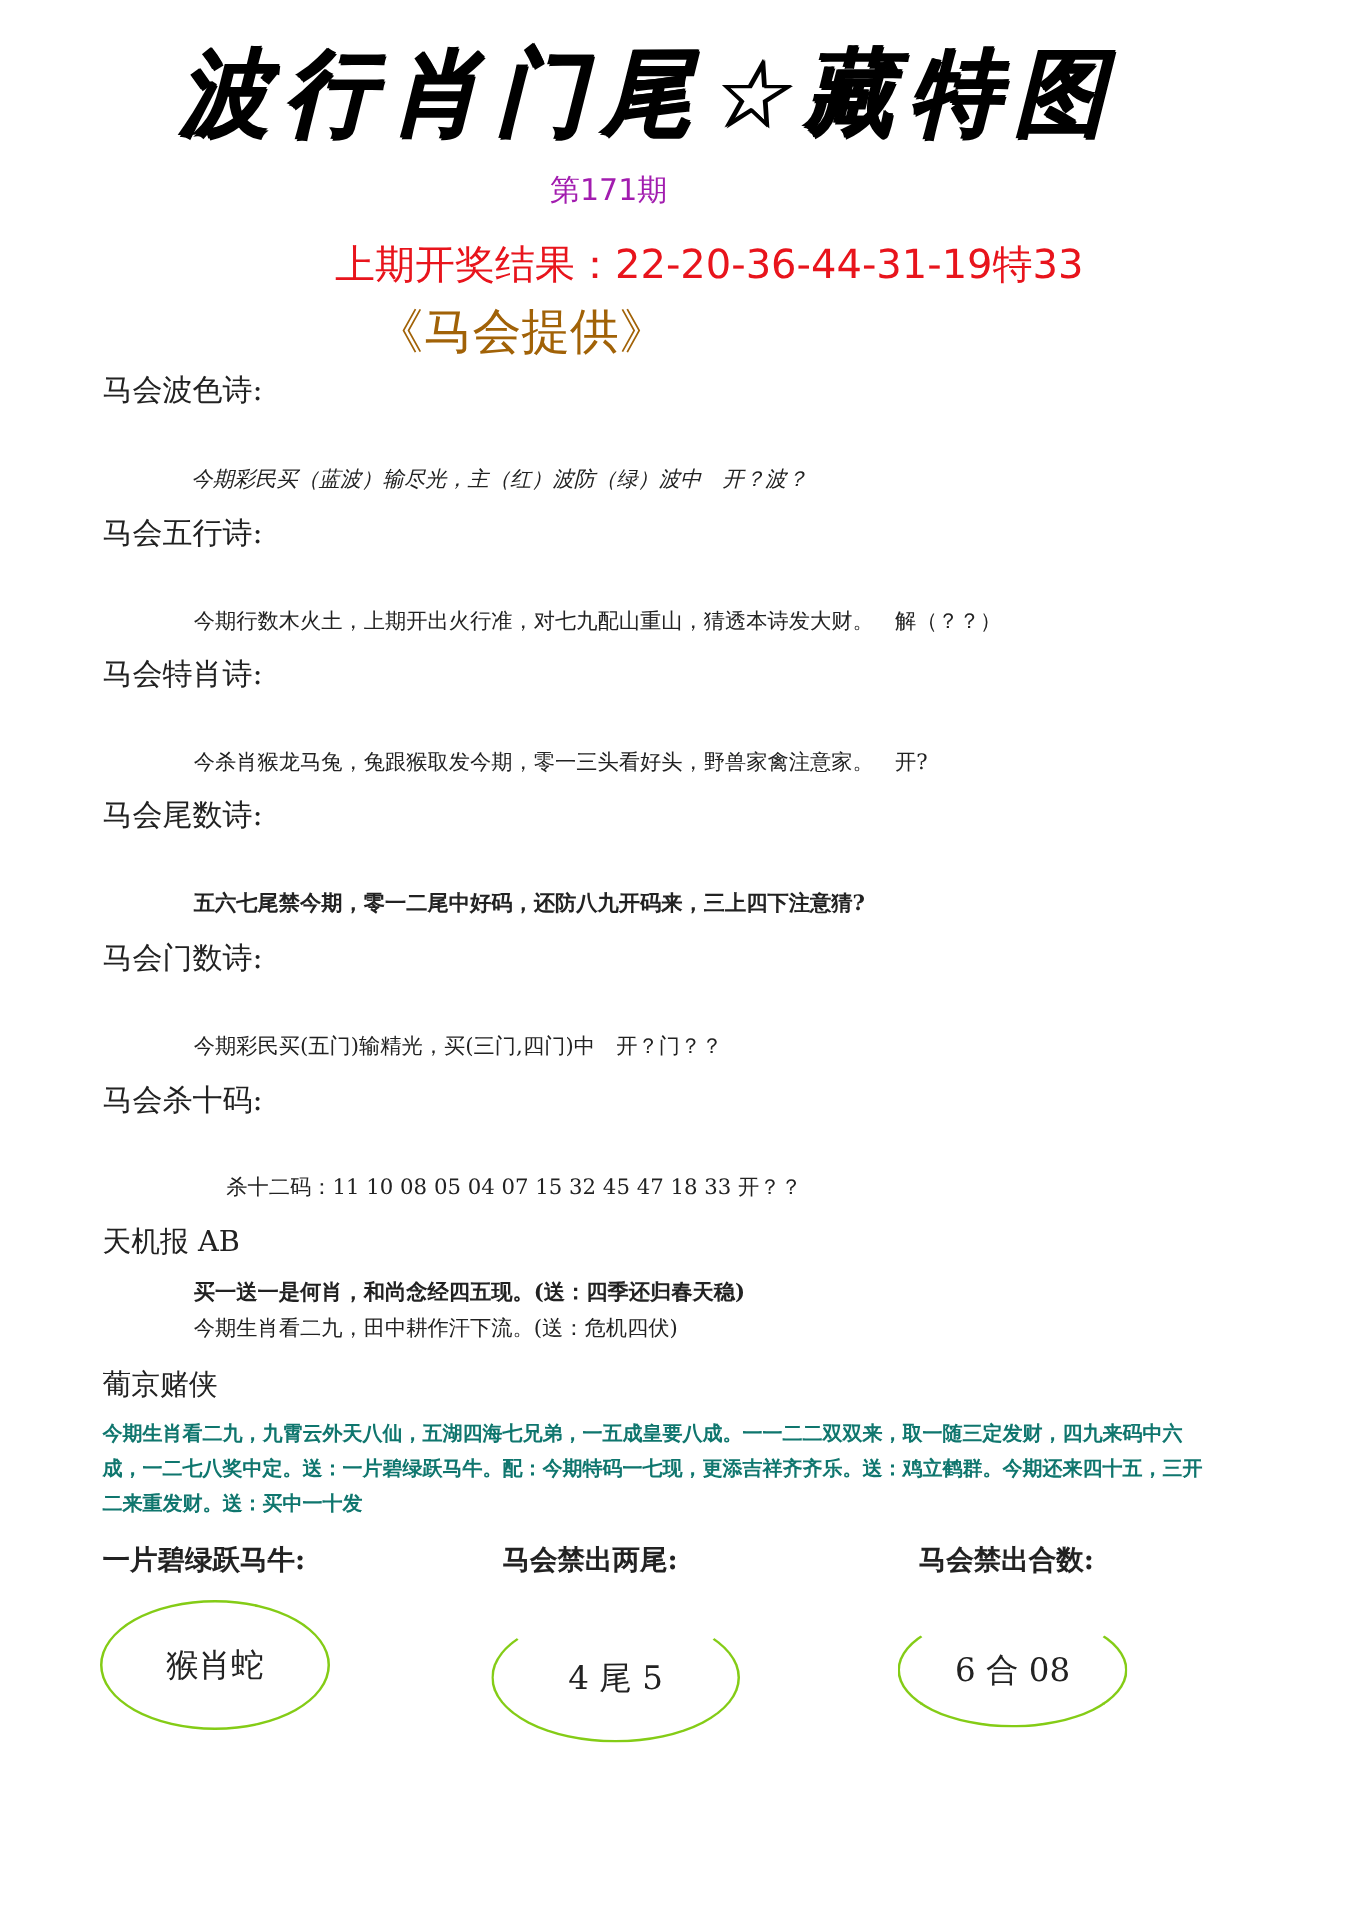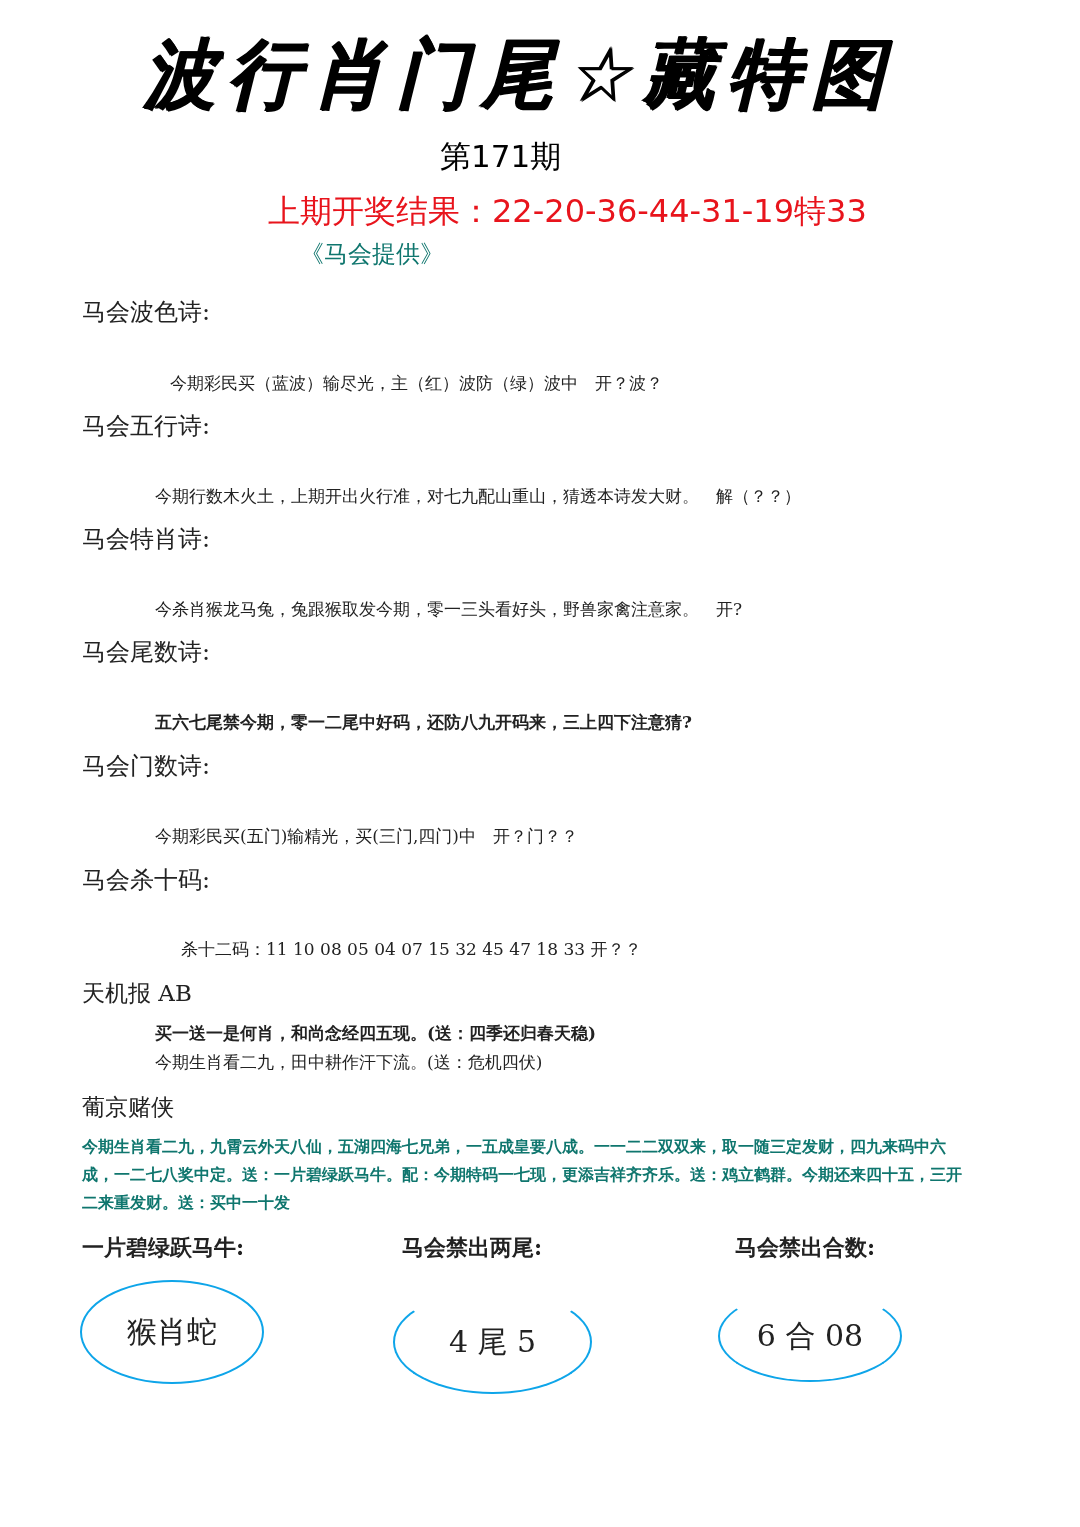--- a/index.html
+++ b/index.html
@@ -2,29 +2,29 @@
 <html><head>
 <meta charset="utf-8">
 <style>
   html, body { margin: 0; padding: 0; background: #ffffff; }
   body { width: 1080px; height: 1527px; position: relative; overflow: hidden;
          font-family: "DejaVu Serif", "Liberation Serif", serif; color: #111; }
   .abs { position: absolute; white-space: nowrap; }
   .banner { left: 150px; top: 30px; width: 740px; height: 90px; display: flex; justify-content: space-between; align-items: center; }
   .banner span { font-family: "DejaVu Sans", sans-serif; font-weight: bold; font-size: 72px; color: #000;
                  transform: skewX(-14deg) scaleY(1.05); display: inline-block; letter-spacing: 0; text-shadow: 1px 1px 0 #000, -1px 0 0 #000; }
-  .issue { left: 440px; top: 136px; font-family: "DejaVu Sans", sans-serif; font-size: 31px; color: #000000; }
+  .issue { left: 440px; top: 136px; font-family: "DejaVu Sans", sans-serif; font-size: 24px; color: #a21caf; }
   .result { left: 268px; top: 190px; font-family: "DejaVu Sans", sans-serif; font-size: 32px; color: #e8141c; letter-spacing: 0px; text-align: right; }
-  .provider { left: 300px; top: 238px; font-size: 24px; color: #0f766e; }
+  .provider { left: 300px; top: 238px; font-size: 39px; color: #a16207; }
   .sec-title { font-size: 24px; color: #222; left: 82px; }
   .poem { font-size: 17px; color: #222; }
   .small-bold { font-weight: bold; }
   .block-text { left: 82px; width: 900px; font-size: 16px; line-height: 28px; color: #0f766e; white-space: normal; }
   .foot-title { font-size: 22px; font-weight: bold; color: #222; }
-  .oval { position: absolute; border: 2px solid #0ea5e9; border-radius: 50%; display: flex; align-items: center; justify-content: center; font-size: 30px; color: #222; }
+  .oval { position: absolute; border: 2px solid #84cc16; border-radius: 50%; display: flex; align-items: center; justify-content: center; font-size: 26px; color: #222; }
   .oval.open-top { border-top-color: transparent; }
 </style>
 </head>
 <body>
 
 <div class="abs banner">
   <span>波</span>
   <span>行</span>
   <span>肖</span>
   <span>门</span>
@@ -37,21 +37,21 @@
 
 <div class="abs issue">第171期</div>
 
 <div class="abs result">
   <span>上期开奖结果：</span><span>22-20-36-44-31-19特33</span>
 </div>
 
 <div class="abs provider">《马会提供》</div>
 
 <div class="abs sec-title" style="top:296px;">马会波色诗:</div>
-<div class="abs poem" style="left:170px; top:372px;">今期彩民买（蓝波）输尽光，主（红）波防（绿）波中　开？波？</div>
+<div class="abs poem" style="left:153px; top:372px;font-style:italic;">今期彩民买（蓝波）输尽光，主（红）波防（绿）波中　开？波？</div>
 
 <div class="abs sec-title" style="top:410px;">马会五行诗:</div>
 <div class="abs poem" style="left:155px; top:485px;">今期行数木火土，上期开出火行准，对七九配山重山，猜透本诗发大财。　解（？？）</div>
 
 <div class="abs sec-title" style="top:523px;">马会特肖诗:</div>
 <div class="abs poem" style="left:155px; top:598px;">今杀肖猴龙马兔，兔跟猴取发今期，零一三头看好头，野兽家禽注意家。　开?</div>
 
 <div class="abs sec-title" style="top:636px;">马会尾数诗:</div>
 <div class="abs poem small-bold" style="left:155px; top:711px;">五六七尾禁今期，零一二尾中好码，还防八九开码来，三上四下注意猜?</div>
 

